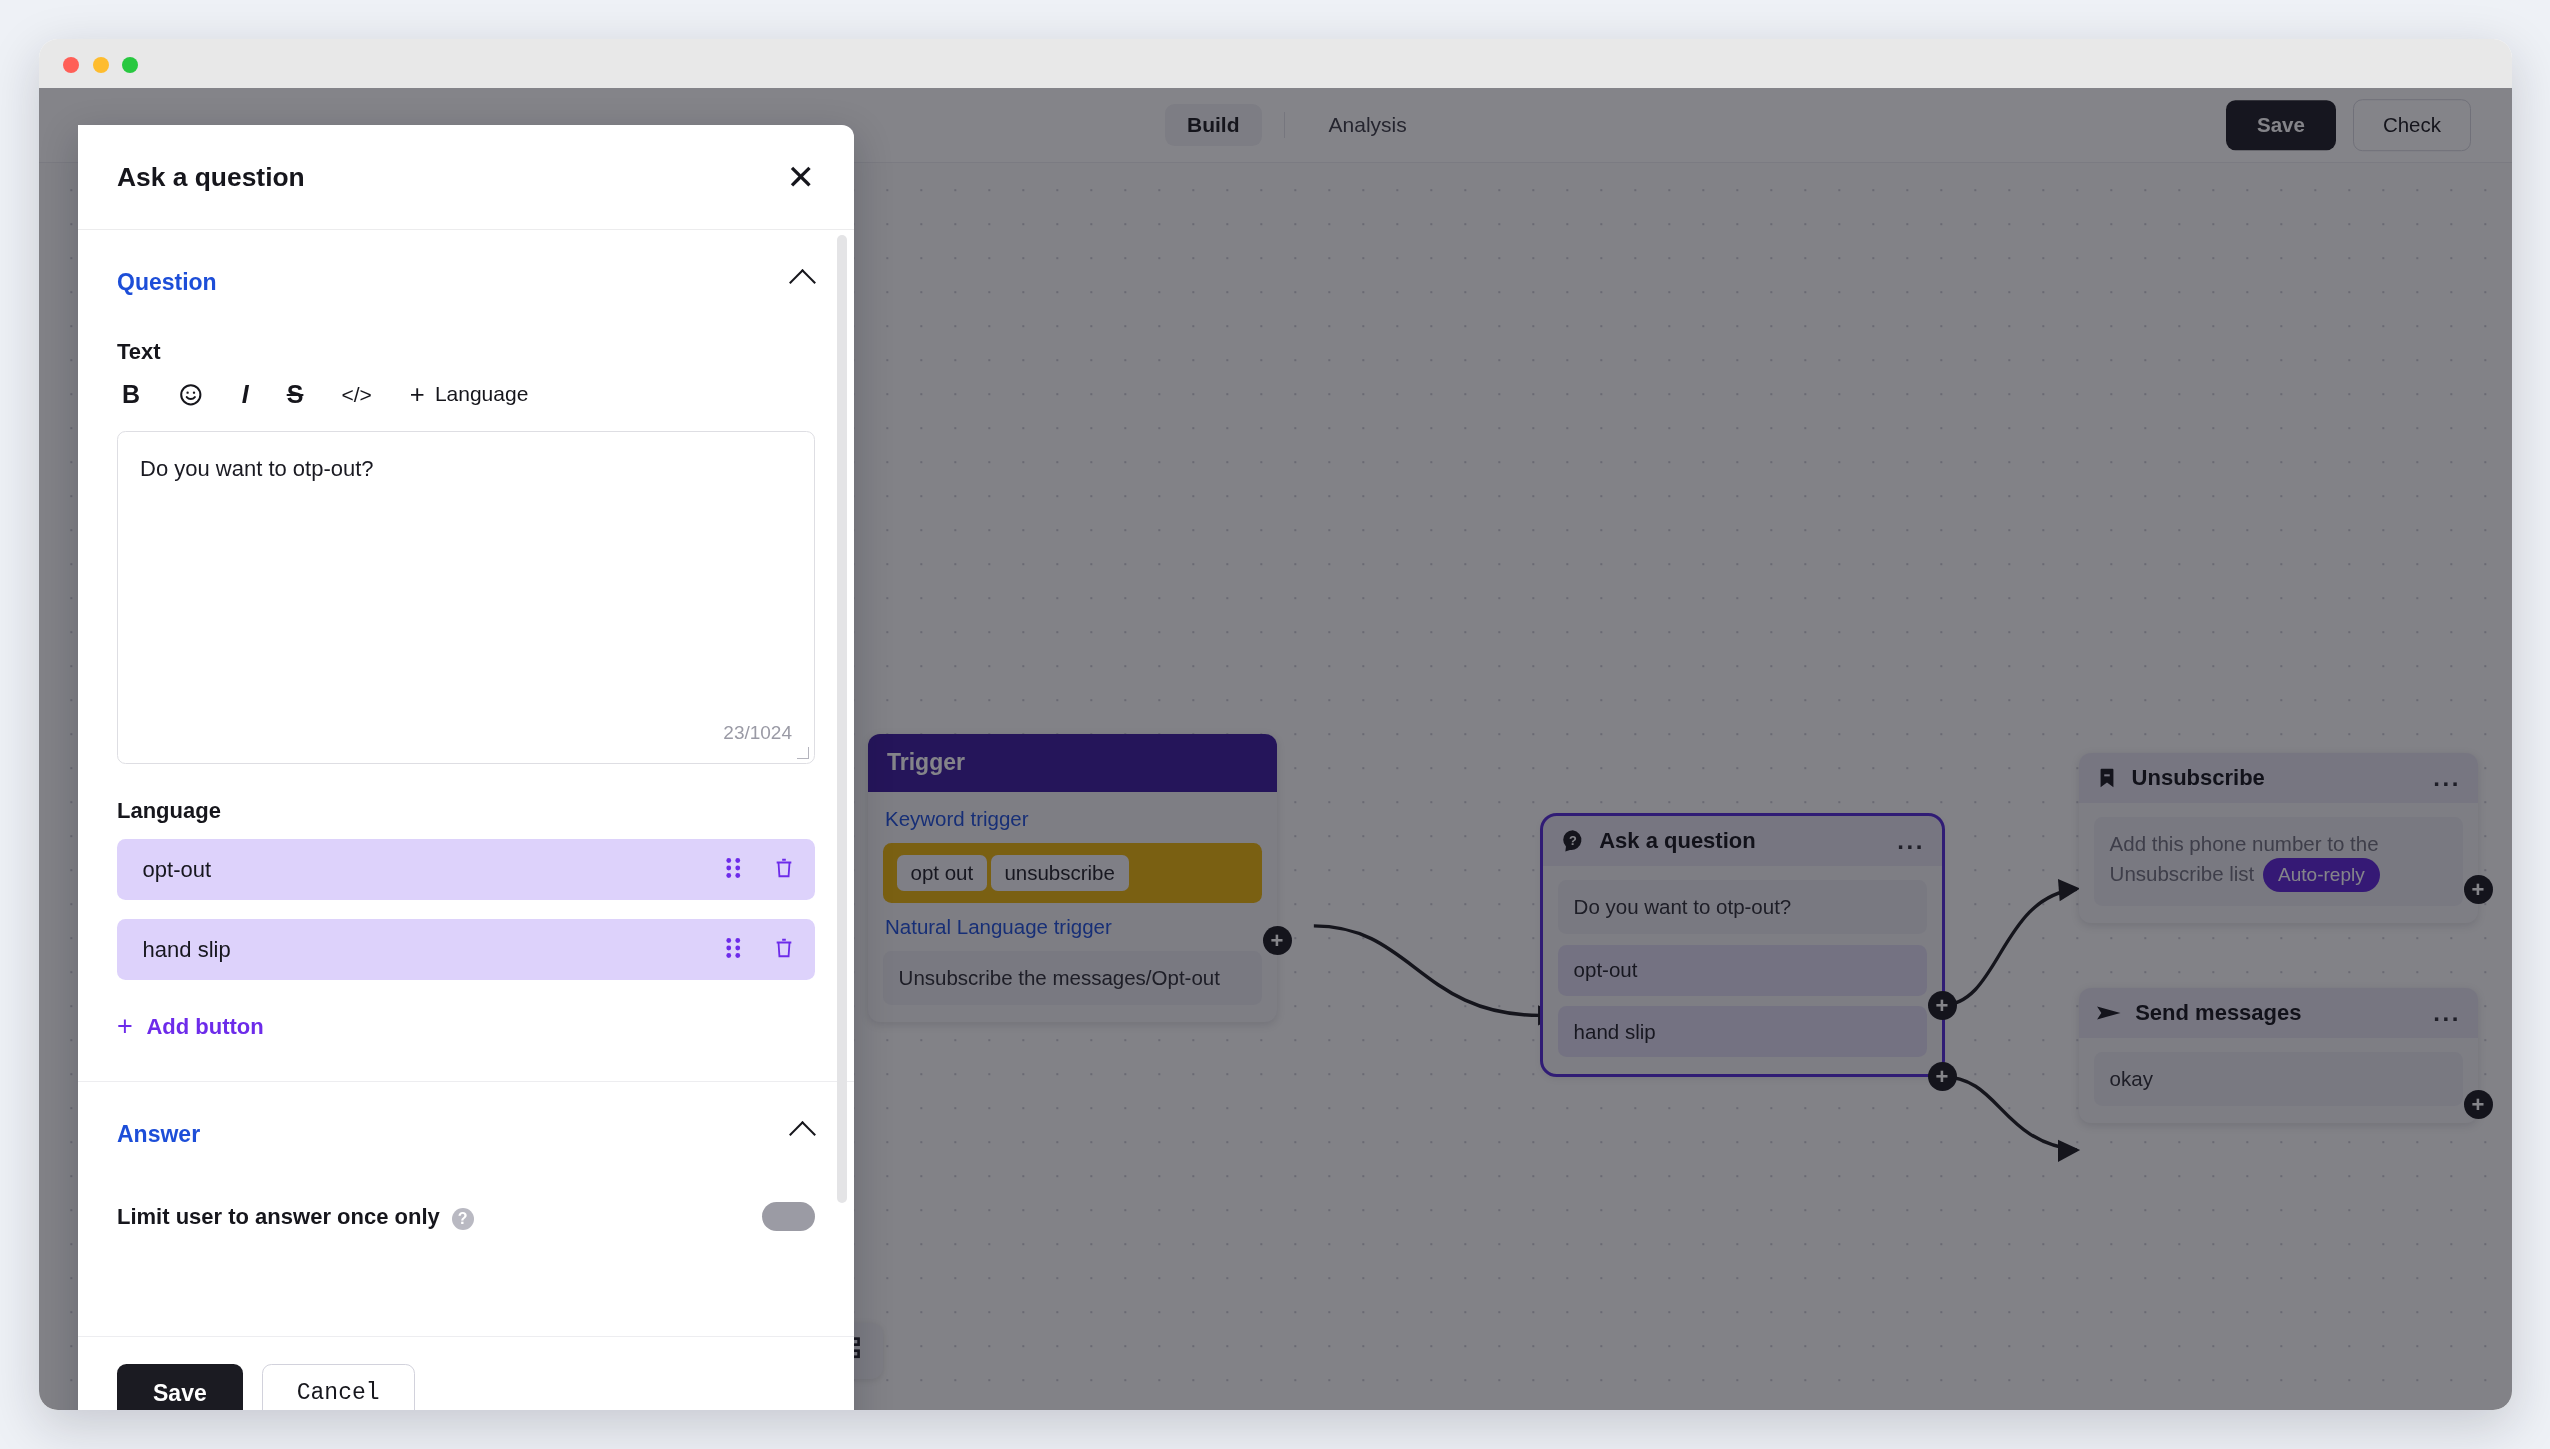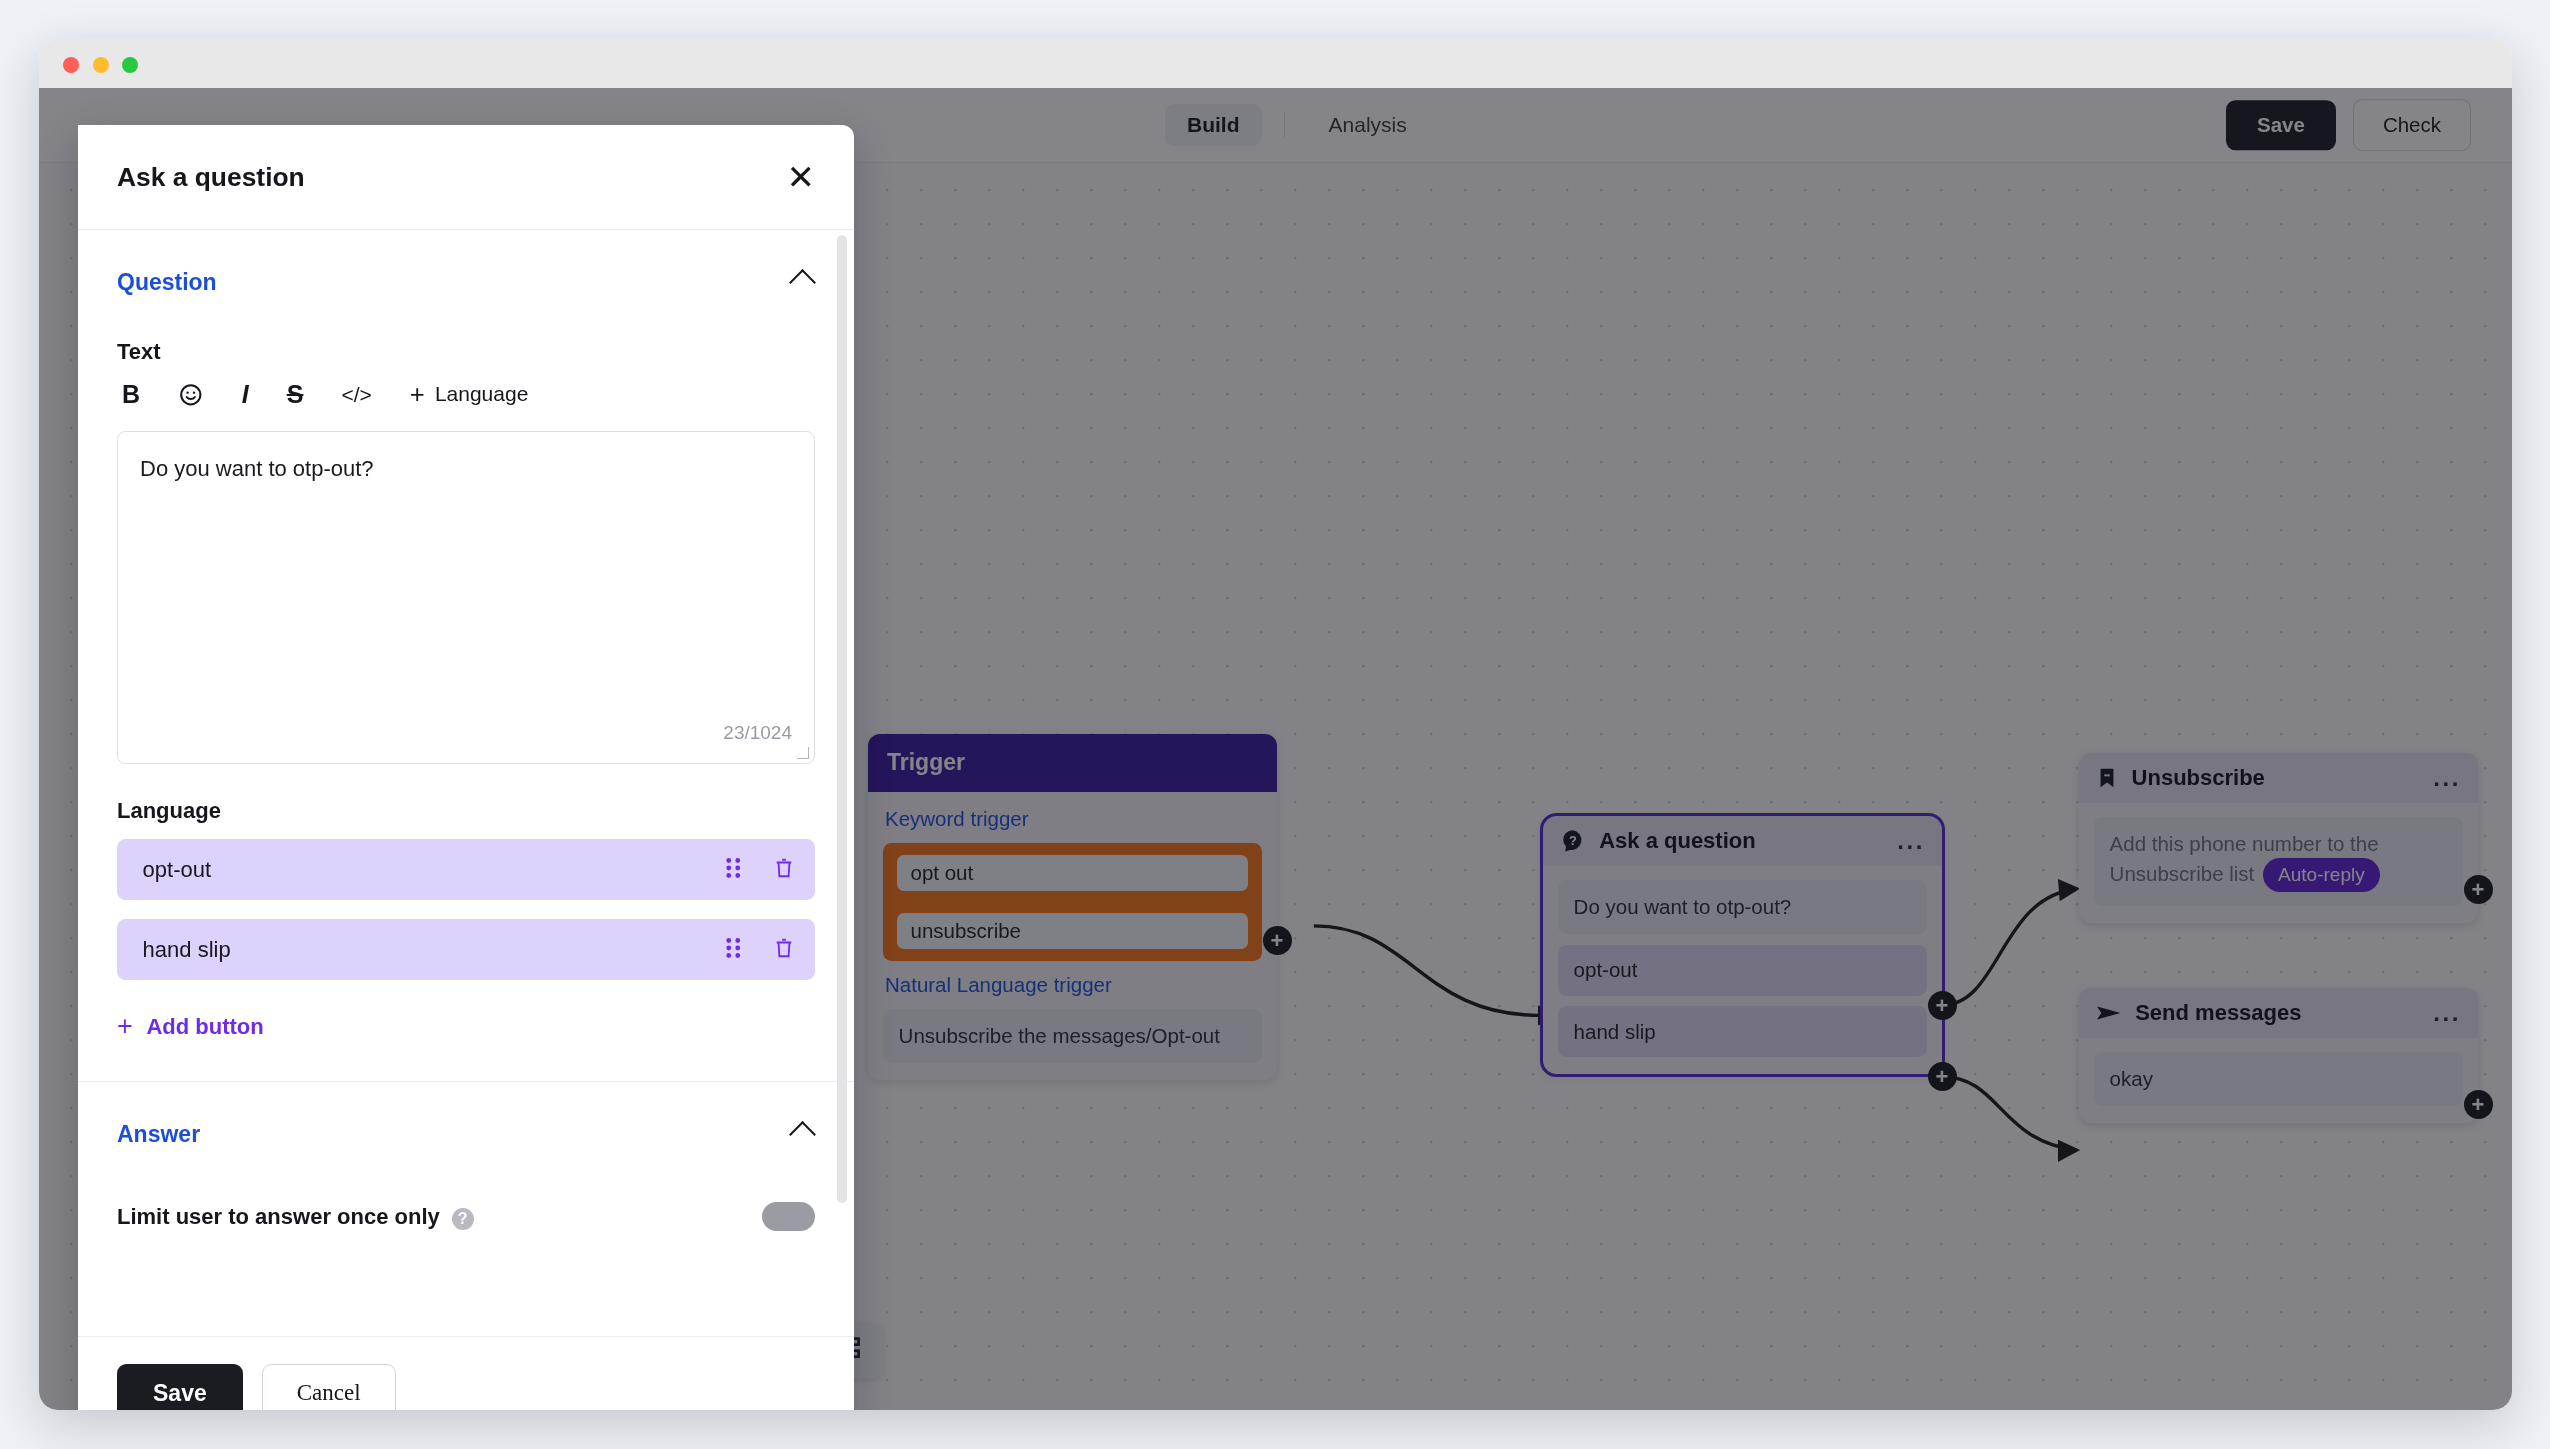--- a/index.html
+++ b/index.html
@@ -93,22 +93,22 @@
   }
   .node-head.trigger-head {
     background: #3a189e; color: #ffffff; font-size: 23px; padding: 15.3px 19px;
   }
   .node-head.plain-head { background: #e4e2ef; }
   .node-head .hd-title { flex: 1; }
   .dots-menu { letter-spacing: 2.6px; font-size: 24px; color: #2a2a33; line-height: .6; }
   .node-body { padding: 13.6px 15.3px 17px 15.3px; display: flex; flex-direction: column; gap: 10.2px; }
   .node-label { font-size: 20.5px; color: #1d4ed8; padding: 1.7px 1.7px 1.7px 1.7px; }
   .chipbox {
-    background: #f97316; border-radius: 8.5px; padding: 12px 13.6px;
-    display: flex; gap: 22px; flex-wrap: wrap; flex-direction: column;
+    background: #eab308; border-radius: 8.5px; padding: 12px 13.6px;
+    display: flex; gap: 4px; flex-wrap: wrap;
   }
   .chip {
     background: #f4f4f8; border-radius: 6.8px; padding: 6px 13.6px;
     font-size: 20.5px; color: #1c1c24;
   }
   .field {
     background: #e8e8ee; border-radius: 8.5px; padding: 13.6px 15.3px;
     font-size: 20.5px; color: #2a2a33; line-height: 1.35;
   }
   .field.muted { color: #6e6e7b; }
@@ -248,21 +248,21 @@
     background: #fff;
   }
   .mf-save {
     background: #1b1b22; color: #fff; border: none; border-radius: 9.4px;
     font-size: 23px; font-weight: 700; padding: 15.3px 36px; cursor: pointer;
     font-family: "Liberation Sans", sans-serif;
   }
   .mf-cancel {
     background: #fff; color: #16161c; border: 0.9px solid #d2d2dc; border-radius: 9.4px;
     font-size: 23px; padding: 15.3px 34px; cursor: pointer;
-    font-family: Liberation Serif, serif;
+    font-family: Liberation Mono, monospace;
   }
 </style>
 </head>
 <body>
 
 <div id="app-window">
 
   <div id="titlebar">
     <div class="tl-dots">
       <div class="tl-dot tl-red"></div>

